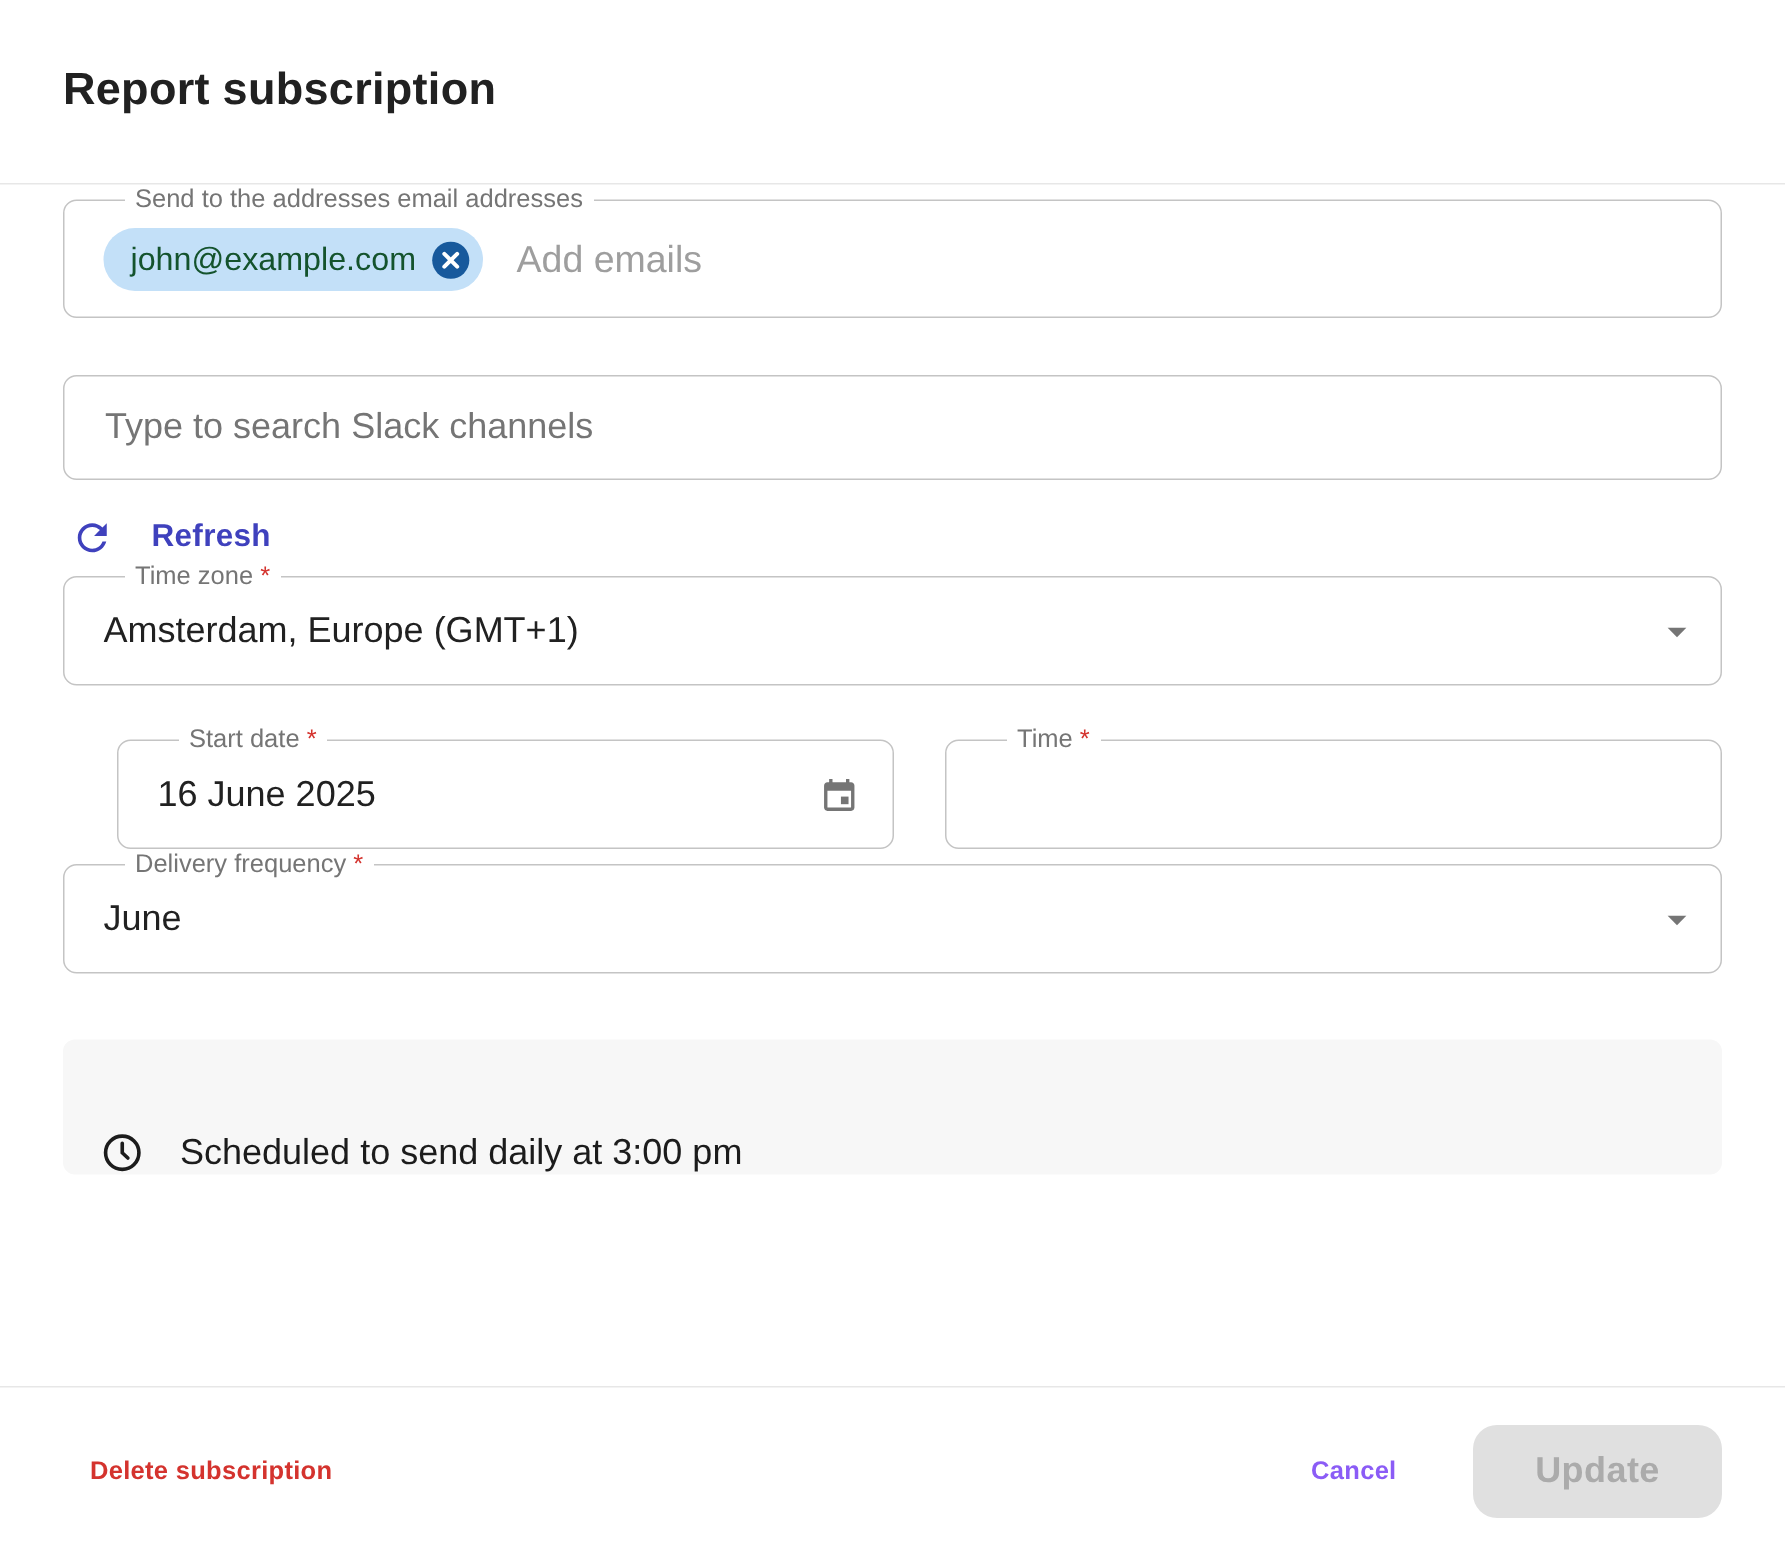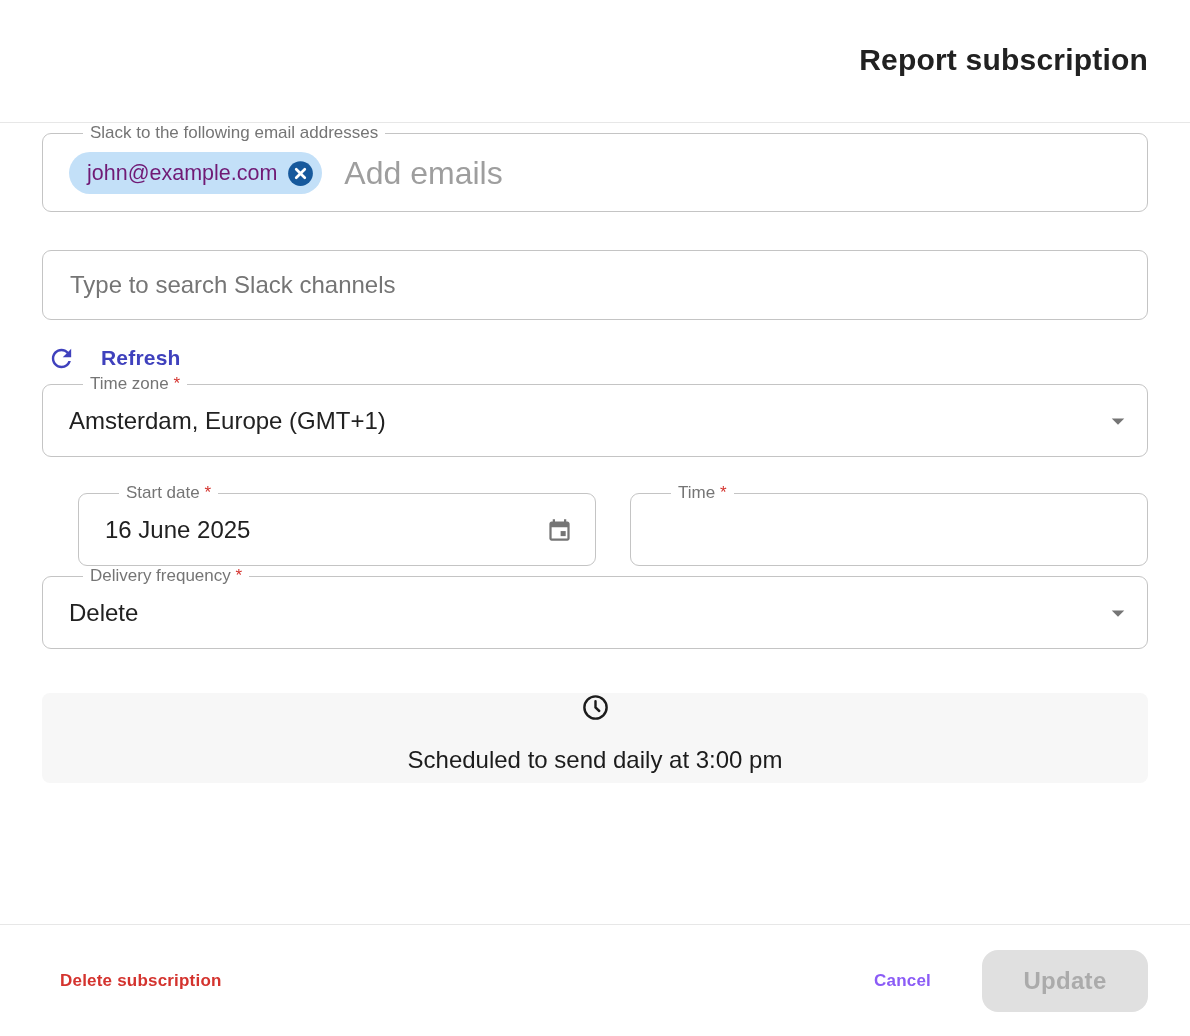--- a/index.html
+++ b/index.html
@@ -21,21 +21,20 @@
     padding: 42px 42px 0;
     border-bottom: 1px solid #e7e7e7;
   }
   .dialog-header h1 {
     margin: 0;
     font-size: 30px;
     font-weight: 700;
     line-height: 36px;
     letter-spacing: 0.2px;
     color: #212121;
-    text-align: right;
   }
 
   
   .dialog-body { padding: 0 42px; flex: 1; }
 
   
   fieldset.field {
     border: 1px solid #c4c4c4;
     border-radius: 9px;
     margin: 0;
@@ -56,28 +55,28 @@
   
   .email-fieldset { margin-top: 30px; }
   .email-fieldset .field-content { min-height: 60px; padding-bottom: 8px; }
   .chip {
     display: flex; align-items: center; gap: 10px;
     height: 42px; border-radius: 21px;
     background: #c3e0f8;
     padding: 0 8px 0 18px;
     flex: 0 0 auto;
   }
-  .chip-label { font-size: 21.5px; color: #701a75; }
+  .chip-label { font-size: 21.5px; color: #14532d; }
   .chip-close { background: none; border: none; padding: 0; cursor: pointer; display: flex; }
   .text-input {
     border: none; outline: none; background: transparent;
     font-family: "Liberation Sans", sans-serif;
     flex: 1; min-width: 0; padding: 0;
   }
-  .email-input { font-size: 32px; color: #212121; margin-left: 6px; }
+  .email-input { font-size: 25px; color: #212121; margin-left: 6px; }
   .email-input::placeholder { color: #9e9e9e; opacity: 1; }
 
   
   .plain-field {
     margin-top: 38px;
     box-sizing: border-box;
     height: 70px;
     border: 1px solid #c4c4c4;
     border-radius: 9px;
     display: flex; align-items: center;
@@ -106,23 +105,23 @@
 
   .freq-fieldset { margin-top: 30px; }
 
   
   .banner {
     margin-top: 44px;
     box-sizing: border-box;
     height: 90px;
     background: #f7f7f7;
     border-radius: 8px;
-    display: flex; align-items: center; gap: 24px;
+    display: flex; align-items: flex-end; gap: 24px;
     padding: 0 25px;
-    font-size: 24px; color: #1c1c1c; flex-direction: column;
+    font-size: 24px; color: #1c1c1c;
   }
 
   
   .dialog-footer {
     box-sizing: border-box;
     height: 112px;
     border-top: 1px solid #e7e7e7;
     display: flex; align-items: center;
     padding: 0 42px;
   }
@@ -147,21 +146,21 @@
 
 <div class="dialog">
 
   <header class="dialog-header">
     <h1>Report subscription</h1>
   </header>
 
   <main class="dialog-body">
 
     <fieldset class="field email-fieldset">
-      <legend><span>Slack to the following email addresses</span></legend>
+      <legend><span>Send to the addresses email addresses</span></legend>
       <div class="field-content">
         <div class="chip">
           <span class="chip-label">john@example.com</span>
           <button class="chip-close">
             <svg width="27" height="27" viewBox="0 0 24 24">
               <circle cx="12" cy="12" r="11" fill="#17599c"></circle>
               <path d="M8.2 8.2 L15.8 15.8 M15.8 8.2 L8.2 15.8" stroke="#ffffff" stroke-width="2.4" stroke-linecap="round"></path>
             </svg>
           </button>
         </div>
@@ -209,21 +208,21 @@
       </fieldset>
 
       <fieldset class="field">
         <legend><span>Time</span> <span class="req">*</span></legend>
       </fieldset>
     </div>
 
     <fieldset class="field freq-fieldset">
       <legend><span>Delivery frequency</span> <span class="req">*</span></legend>
       <div class="field-content value-content">
-        <span class="field-value">Delete</span>
+        <span class="field-value">June</span>
         <button class="icon-btn">
           <svg width="30" height="30" viewBox="0 0 24 24" fill="#757575">
             <path d="M7 10l5 5 5-5z"></path>
           </svg>
         </button>
       </div>
     </fieldset>
 
     <div class="banner">
       <svg width="29" height="29" viewBox="0 0 24 24" fill="none" stroke="#1c1c1c" stroke-width="2">

